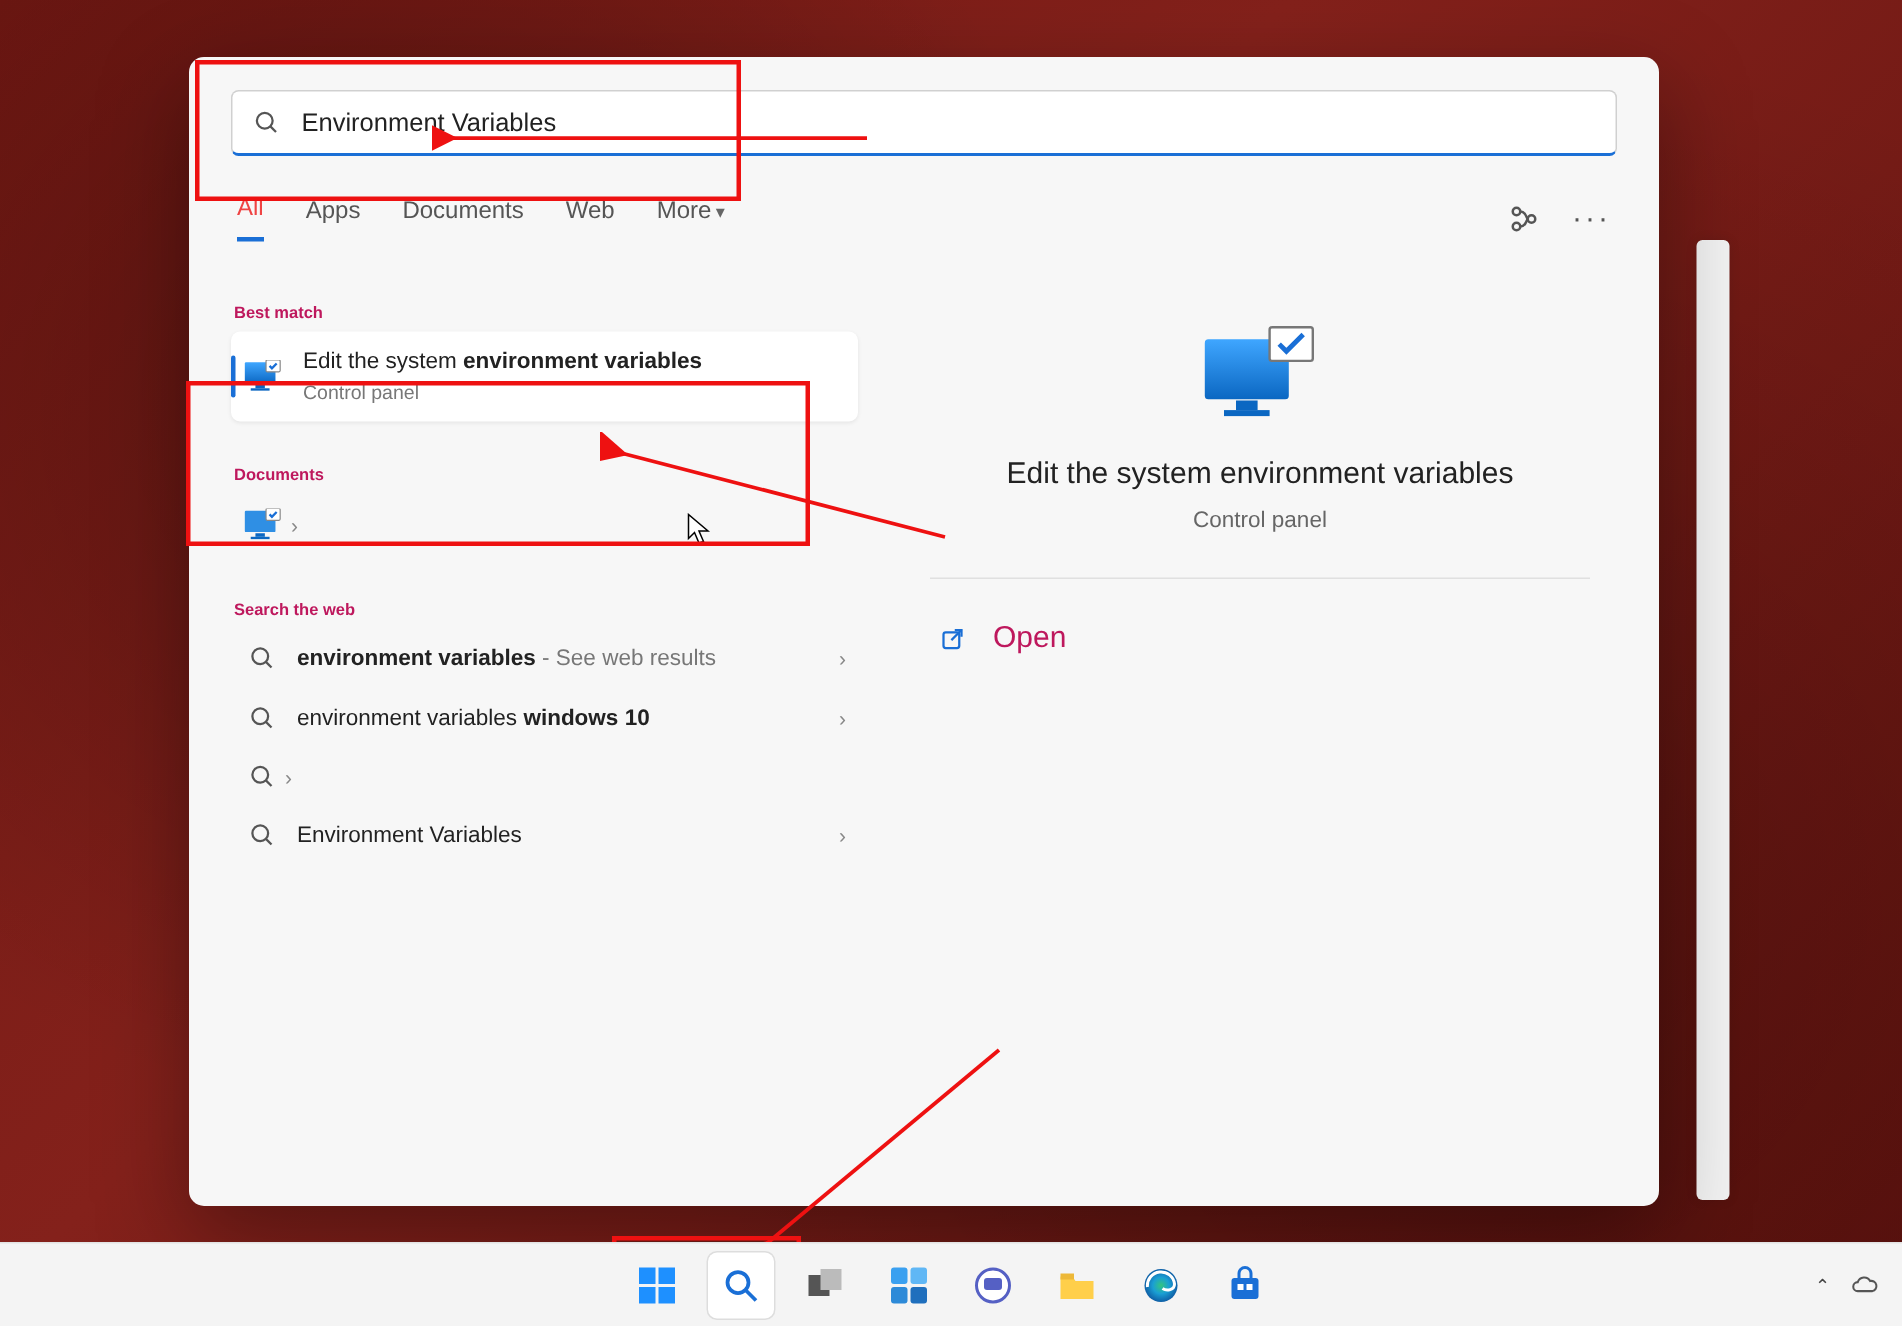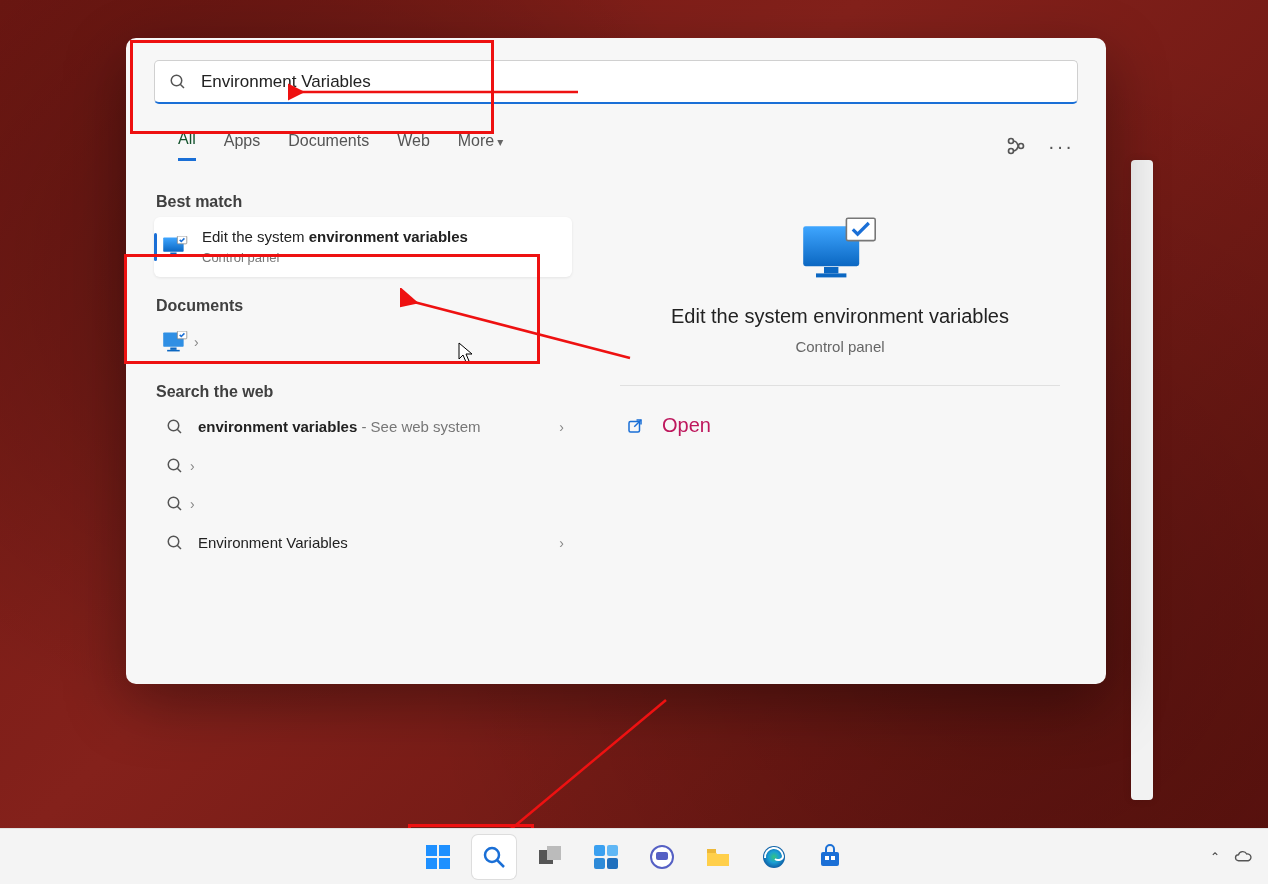--- a/index.html
+++ b/index.html
@@ -12,49 +12,49 @@
       radial-gradient(circle at 80% 70%, rgba(0,0,0,.2) 0, transparent 50%),
       linear-gradient(135deg, #6f1712 0%, #84211b 40%, #5e120e 100%);
     position: relative;
   }
   
   .bg-strip {
     position: absolute; right: 115px; top: 160px; width: 22px; height: 640px;
     background: #f2f2f2; border-radius: 4px; box-shadow: 0 0 8px rgba(0,0,0,.1);
   }
   .search-window {
-    position: absolute; left: 126px; top: 38px; width: 980px; height: 646px;
+    position: absolute; left: 126px; top: 38px; width: 980px; height: 766px;
     background: #f7f7f7; border-radius: 10px;
     box-shadow: 0 20px 60px rgba(0,0,0,.35);
     display: flex; flex-direction: column; padding: 22px 28px 0 28px;
   }
   .search-field {
     display: flex; align-items: center;
     background: #fff; border: 1px solid #d0d0d0; border-bottom: 2px solid #1a6fd6;
     border-radius: 5px; height: 44px; padding: 0 14px;
   }
   .search-field .mag { width:18px; height:18px; margin-right:14px; }
   .search-field input {
     border: none; outline: none; font-size: 17px; flex: 1; background: transparent;
     color: #222;
   }
   .tabs-row {
     display: flex; align-items: center; margin-top: 26px; padding: 0 4px;
     font-size: 16px; color: #555;
   }
   .tab { margin-right: 28px; padding-bottom: 10px; cursor: pointer; }
-  .tab.active { color: #14532d; border-bottom: 3px solid #1a6fd6; font-weight: 400; margin-left: 20px; }
+  .tab.active { color: #ef4444; border-bottom: 3px solid #1a6fd6; font-weight: 400; }
   .more-chevron { font-size: 12px; margin-left: 3px; color:#666; }
   .tabs-spacer { flex:1; }
   .path-icon { width:20px; height:20px; margin-right:22px; cursor:pointer; }
   .dots { font-size:20px; letter-spacing:2px; color:#555; cursor:pointer; line-height:12px; }
   .body { display:flex; flex:1; margin-top:12px; }
   .left { width: 430px; padding-right: 12px; }
   .right { flex:1; padding: 18px 10px 0 28px; }
-  .section-label { font-size:16px; font-weight:600; color:#404040; margin: 20px 0 6px 2px; }
+  .section-label { font-size:11px; font-weight:600; color:#be185d; margin: 30px 0 6px 2px; }
   .result {
     display:flex; align-items:center; padding:10px 8px; border-radius:6px;
     cursor:pointer; position:relative;
   }
   .result.selected { background:#fff; box-shadow: 0 1px 3px rgba(0,0,0,.08); }
   .result.selected::before {
     content:""; position:absolute; left:0; top:16px; bottom:16px; width:3px;
     background:#1a6fd6; border-radius:2px;
   }
   .result .text { flex:1; margin-left:14px; font-size:15px; color:#222; line-height:1.35; }
@@ -170,30 +170,33 @@
       </div>
 
       <div class="section-label">Search the web</div>
 
       <div class="result">
         <svg class="mag-sm" viewBox="0 0 24 24" fill="none" stroke="#555" stroke-width="2">
             <circle cx="10" cy="10" r="7"></circle>
             <line x1="20" y1="20" x2="15" y2="15"></line>
           </svg>
         <div class="text">
-          <b>environment variables</b><span style="color:#777"> - See web system</span>
+          <b>environment variables</b><span style="color:#777"> - See web results</span>
         </div>
         <div class="chev">›</div>
       </div>
 
       <div class="result">
         <svg class="mag-sm" viewBox="0 0 24 24" fill="none" stroke="#555" stroke-width="2">
             <circle cx="10" cy="10" r="7"></circle>
             <line x1="20" y1="20" x2="15" y2="15"></line>
           </svg>
+        <div class="text">
+          <span>environment variables </span><b>windows 10</b>
+        </div>
         <div class="chev">›</div>
       </div>
 
       <div class="result">
         <svg class="mag-sm" viewBox="0 0 24 24" fill="none" stroke="#555" stroke-width="2">
             <circle cx="10" cy="10" r="7"></circle>
             <line x1="20" y1="20" x2="15" y2="15"></line>
           </svg>
         <div class="chev">›</div>
       </div>

